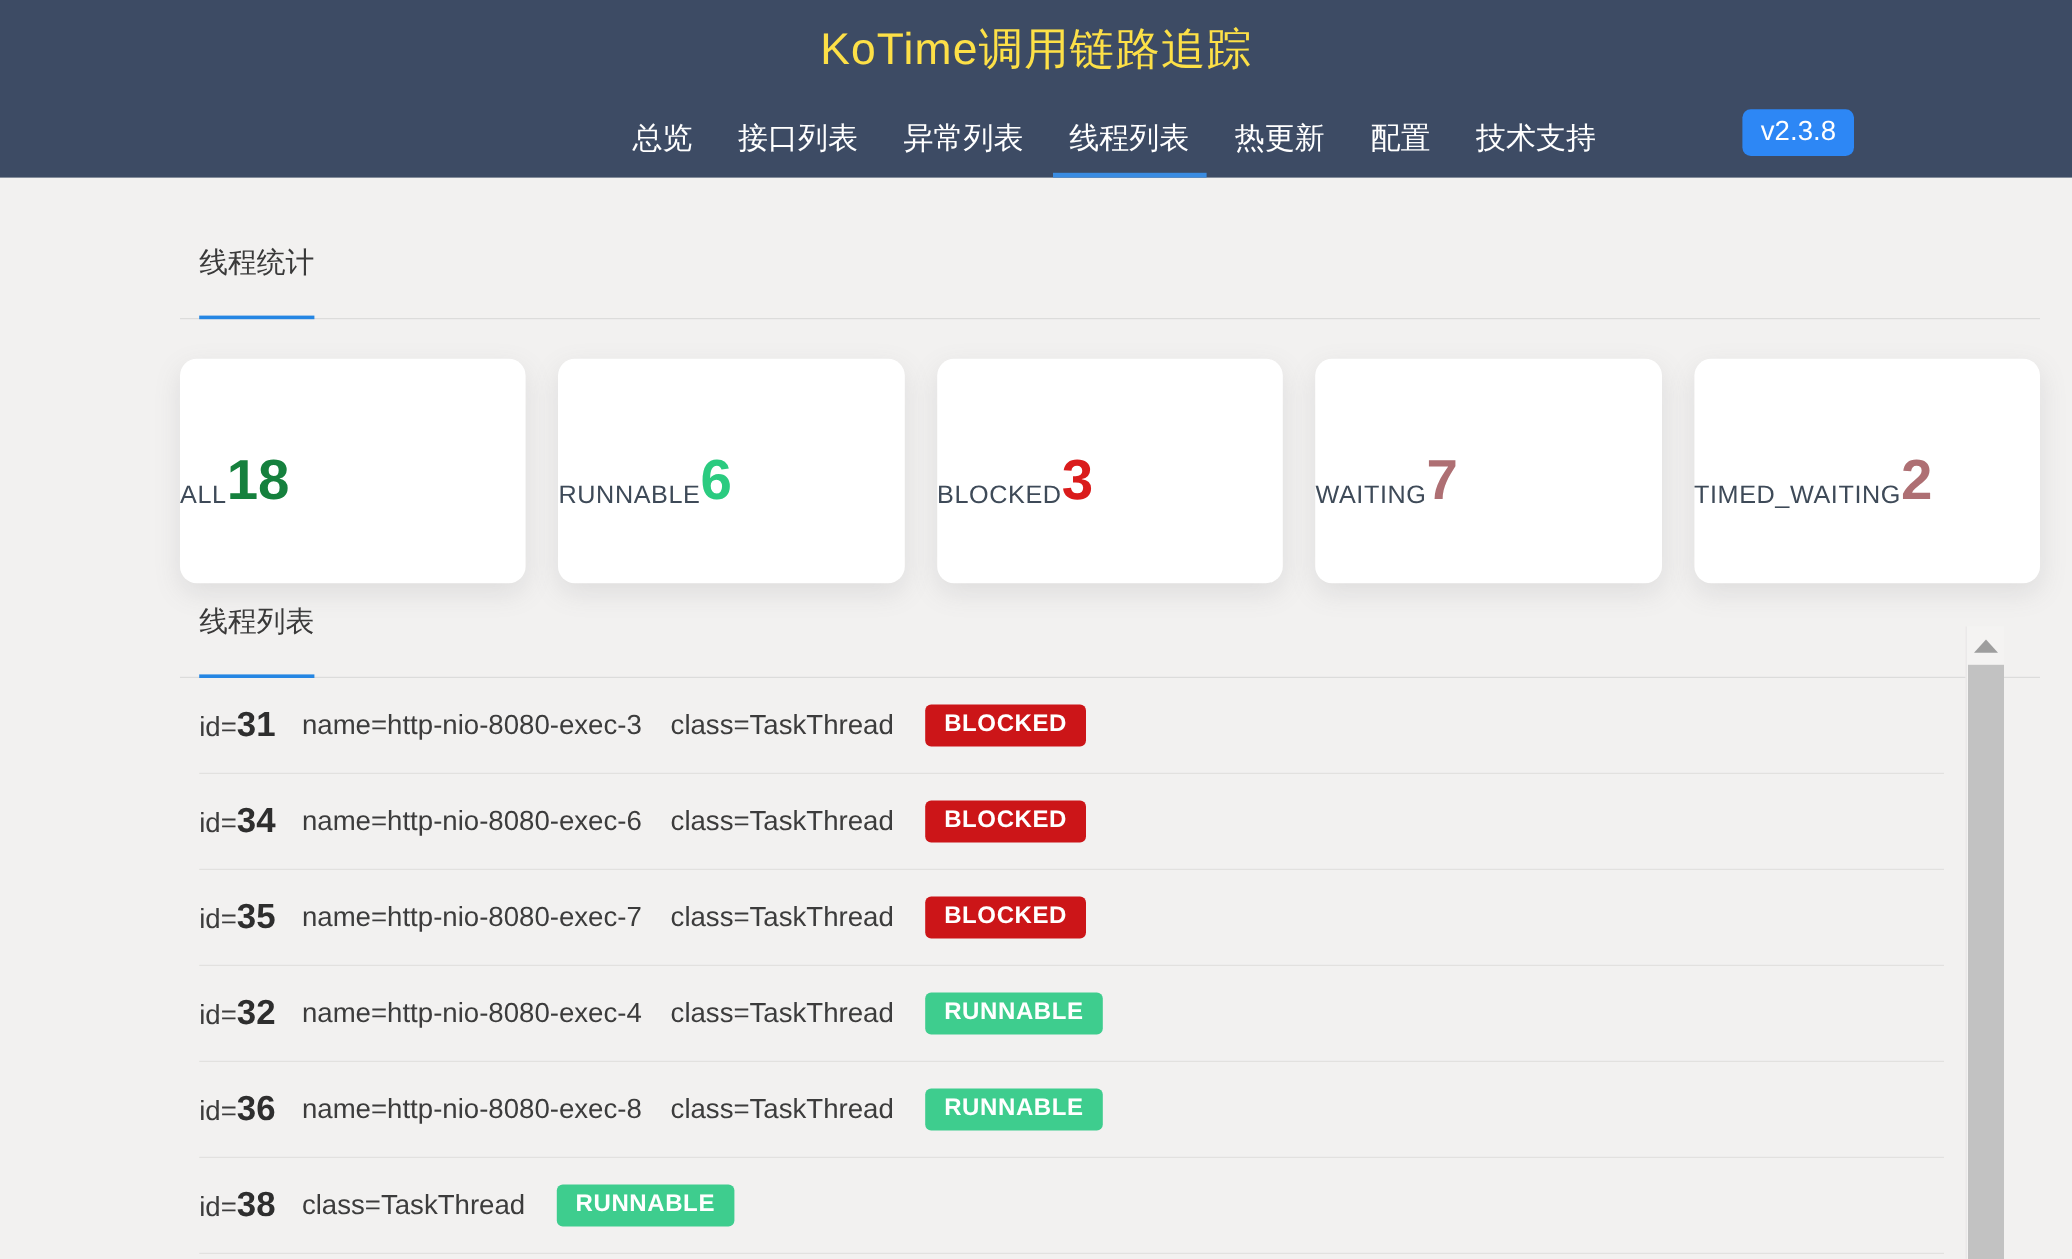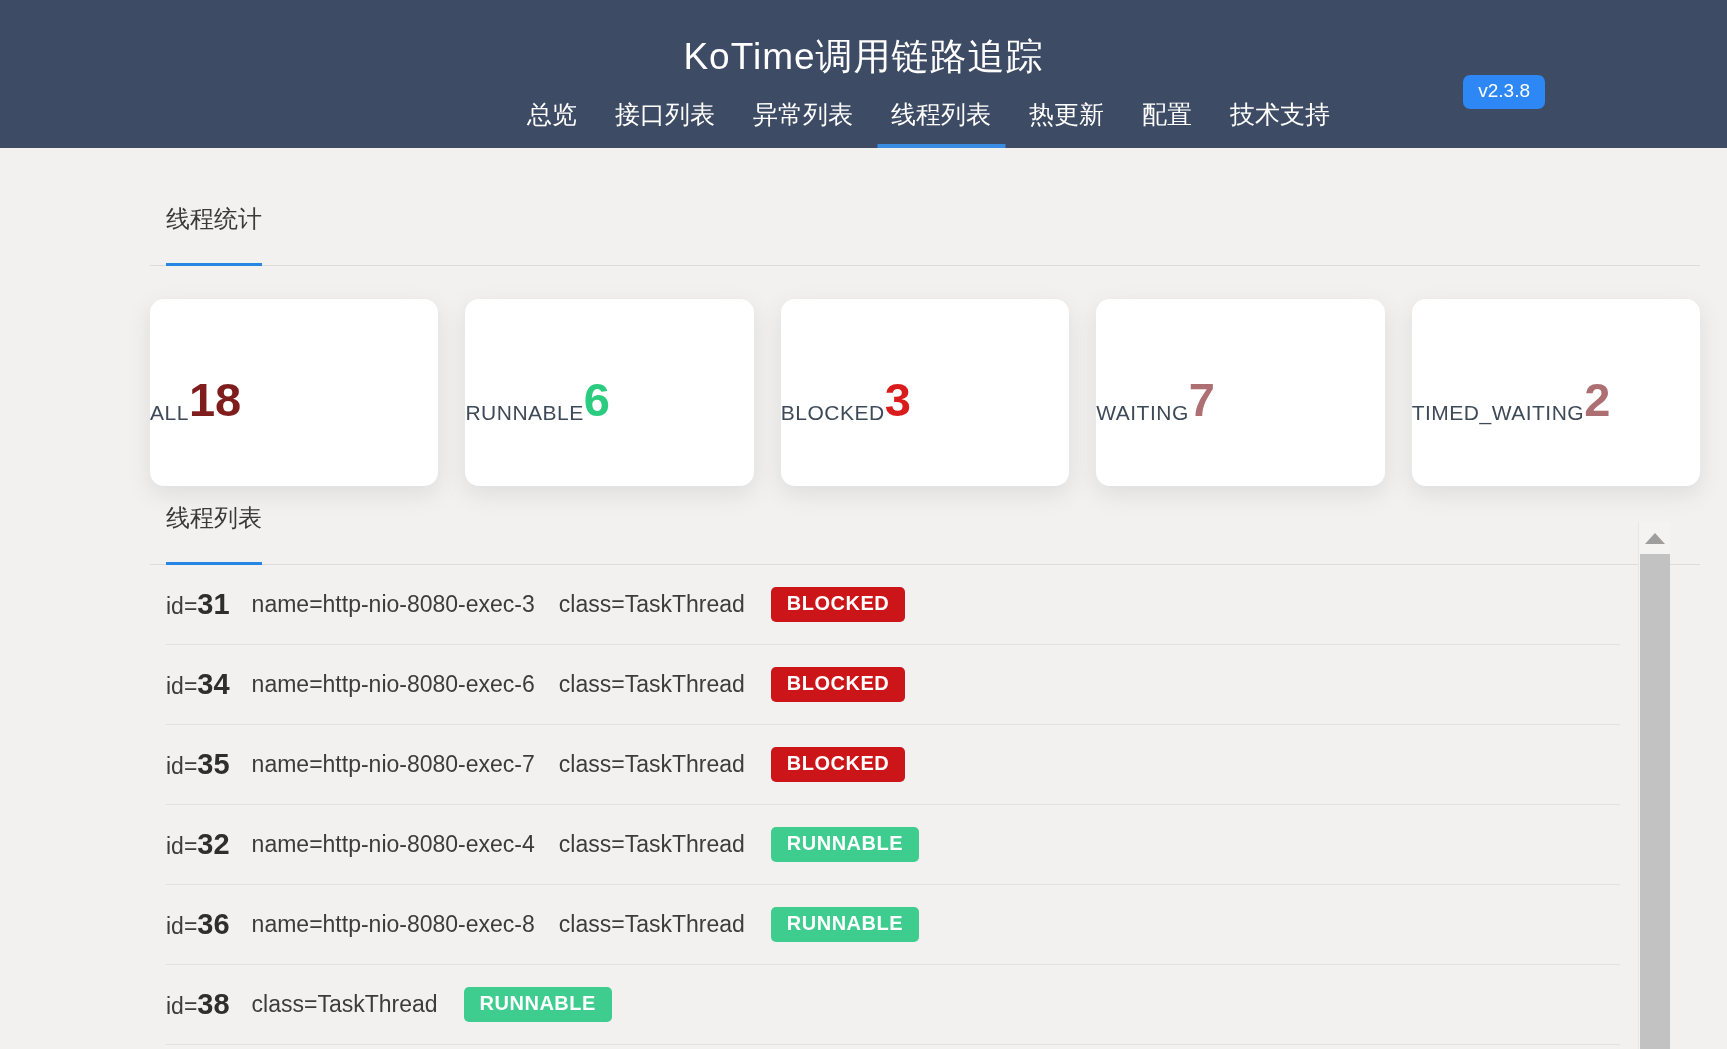--- a/index.html
+++ b/index.html
@@ -8,39 +8,39 @@
     font-family:"Liberation Sans","DejaVu Sans",sans-serif;
     background:#f2f1f0;
     color:#3c3c3c;
   }
 
   
   .header {
     position:relative; height:148px; background:#3d4b64; color:#fff;
   }
   .app-title {
-    text-align:center; padding-top:32px; font-size:37px; font-weight:400;
-    letter-spacing:1px; color:#ffffff;
+    text-align:center; padding-top:16px; font-size:37px; font-weight:400;
+    letter-spacing:1px; color:#fde047;
   }
   .nav {
     position:absolute; bottom:0; left:50%;
     transform:translateX(calc(-50% + 65px));
     display:flex; gap:30px; align-items:flex-end;
   }
   .nav-tab {
     position:relative; font-size:25px; color:#fff; padding:12px 4px 17px;
     cursor:pointer; white-space:nowrap;
   }
   .nav-tab.active::after {
     content:""; position:absolute; left:-10px; right:-10px; bottom:0;
     height:4px; background:#3a8ce2;
   }
   .version-badge {
-    position:absolute; top:75px; right:182px;
-    background:#2d87f5; color:#fff; font-size:19px;
+    position:absolute; top:91px; right:182px;
+    background:#2d87f5; color:#fff; font-size:23px;
     padding:5px 15px 7px; border-radius:7px;
   }
 
   
   .content { padding:0 27px 0 150px; }
 
   .section-header { position:relative; }
   .section-title {
     display:inline-block; margin-left:16px; font-size:24px; color:#3a3a3a;
     padding-bottom:28px; border-bottom:3px solid #2586e3; position:relative; z-index:1;
@@ -133,21 +133,21 @@
 <div class="content">
 
   <div class="section-header stats-header">
     <div class="section-title">线程统计</div>
     <div class="section-rule"></div>
   </div>
 
   <div class="cards-row">
       <div class="stat-card">
     <div class="stat-label">ALL</div>
-    <div class="stat-value" style="color: #7f1d1d;">18</div>
+    <div class="stat-value" style="color: #15803d;">18</div>
   </div>
       <div class="stat-card">
     <div class="stat-label">RUNNABLE</div>
     <div class="stat-value" style="color: rgb(43, 203, 128);">6</div>
   </div>
       <div class="stat-card">
     <div class="stat-label">BLOCKED</div>
     <div class="stat-value" style="color: rgb(218, 27, 27);">3</div>
   </div>
       <div class="stat-card">

